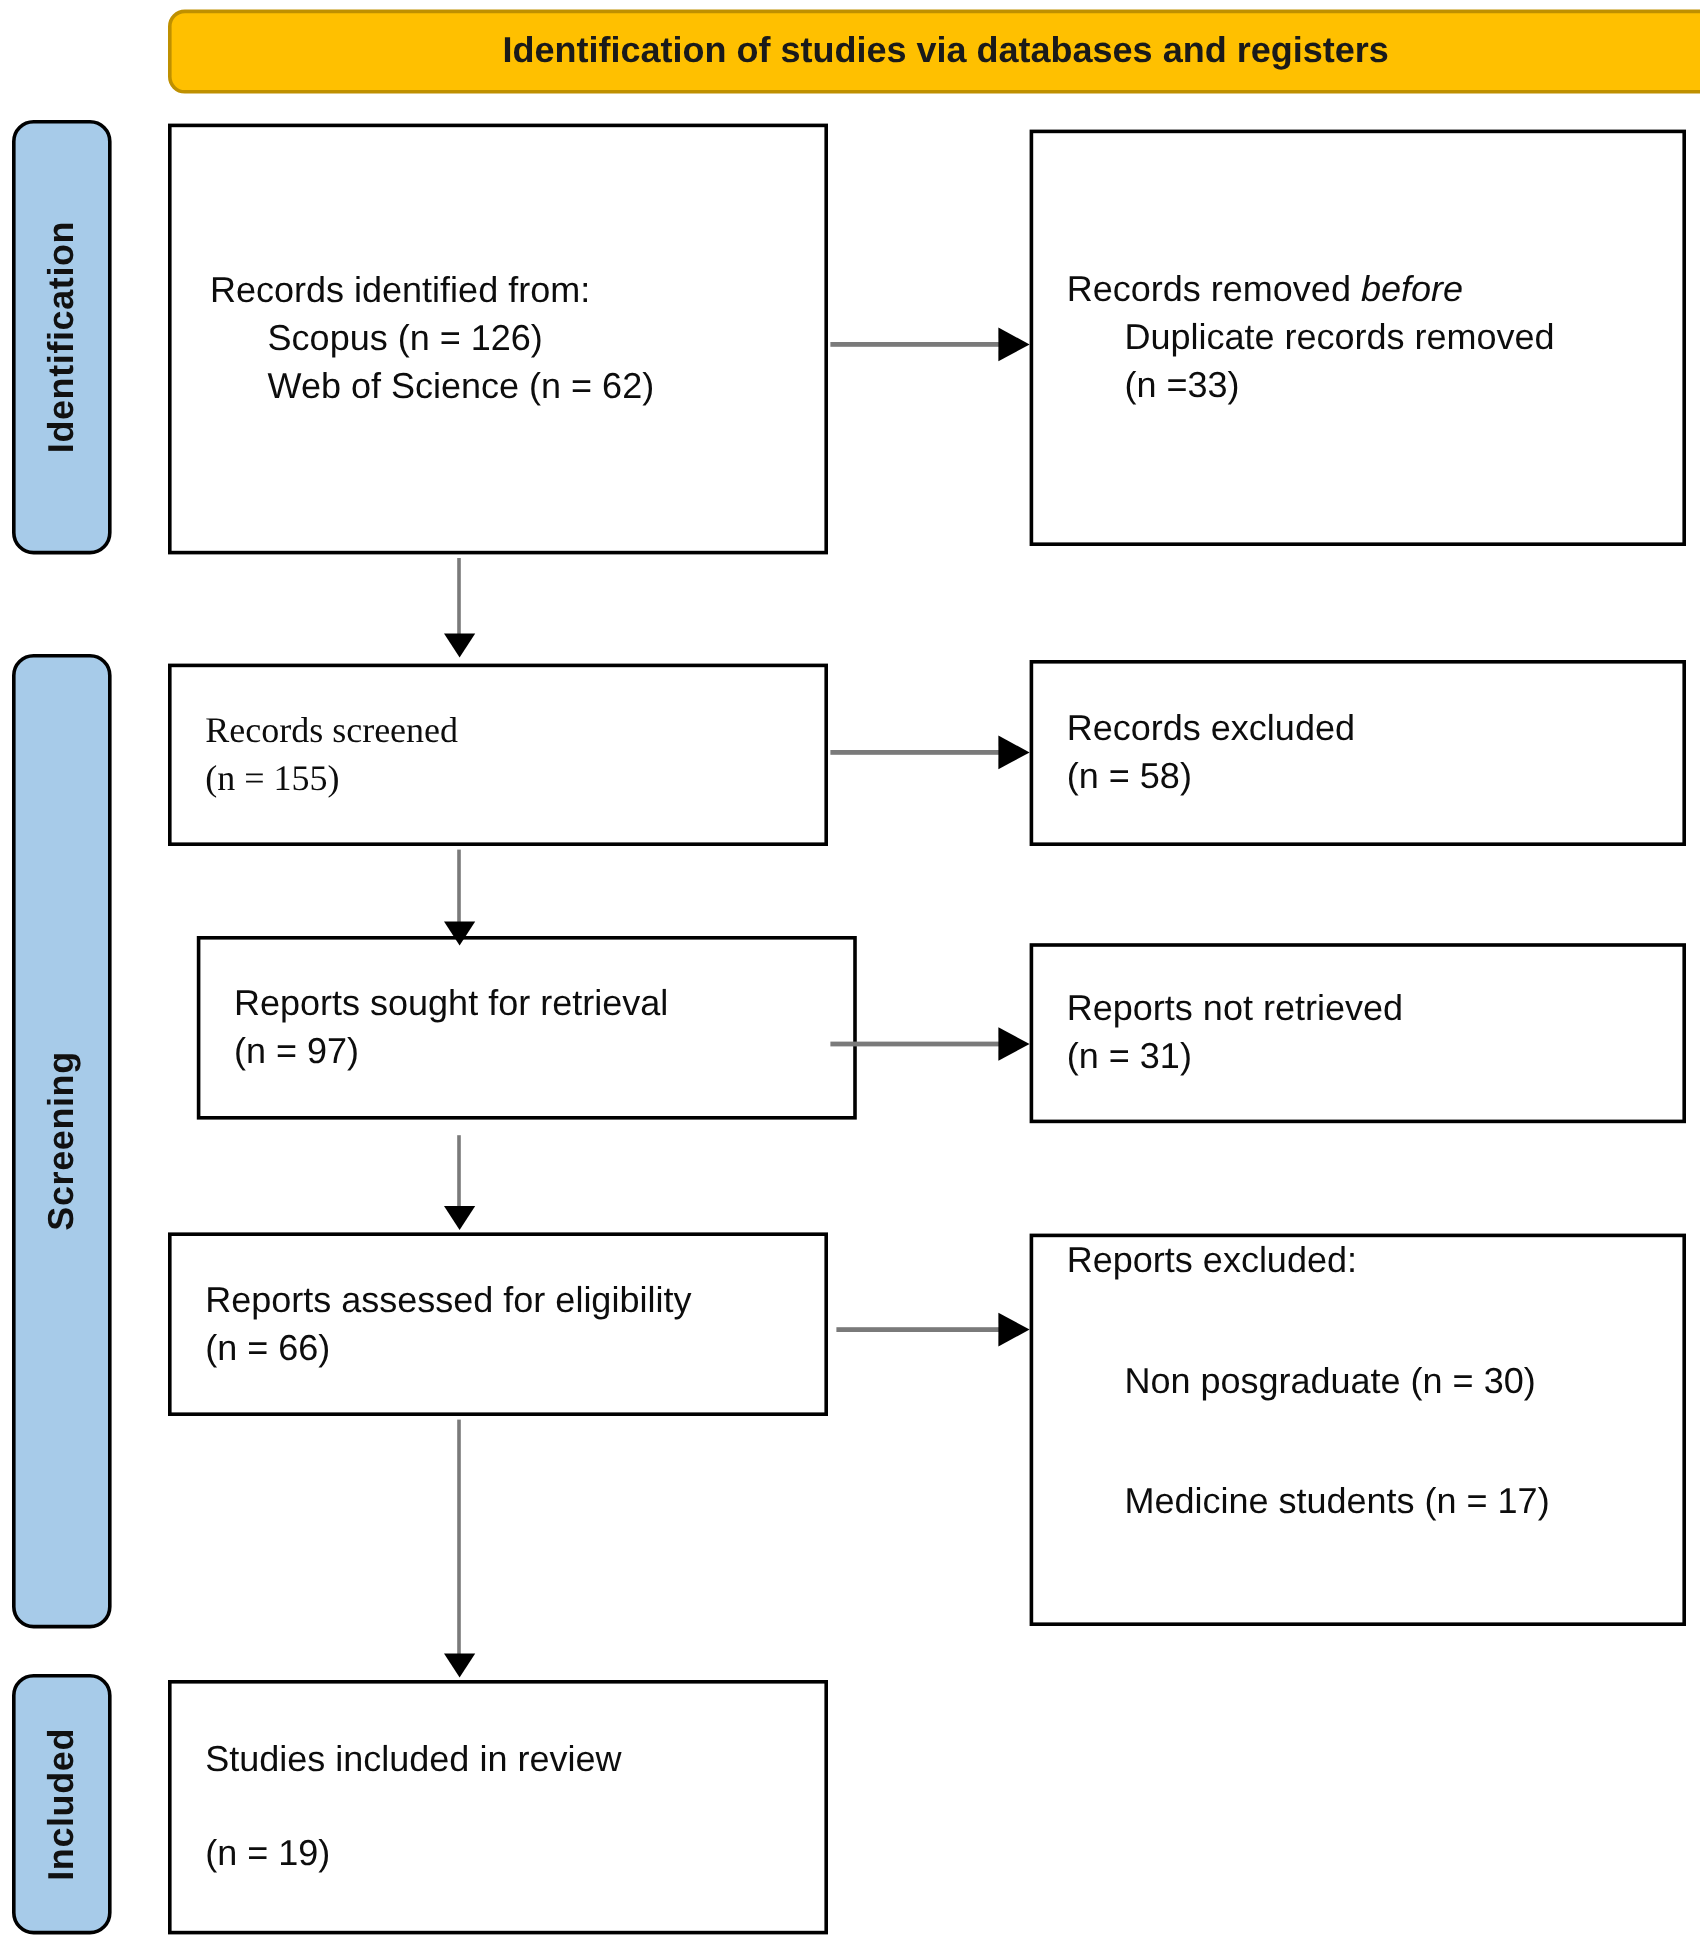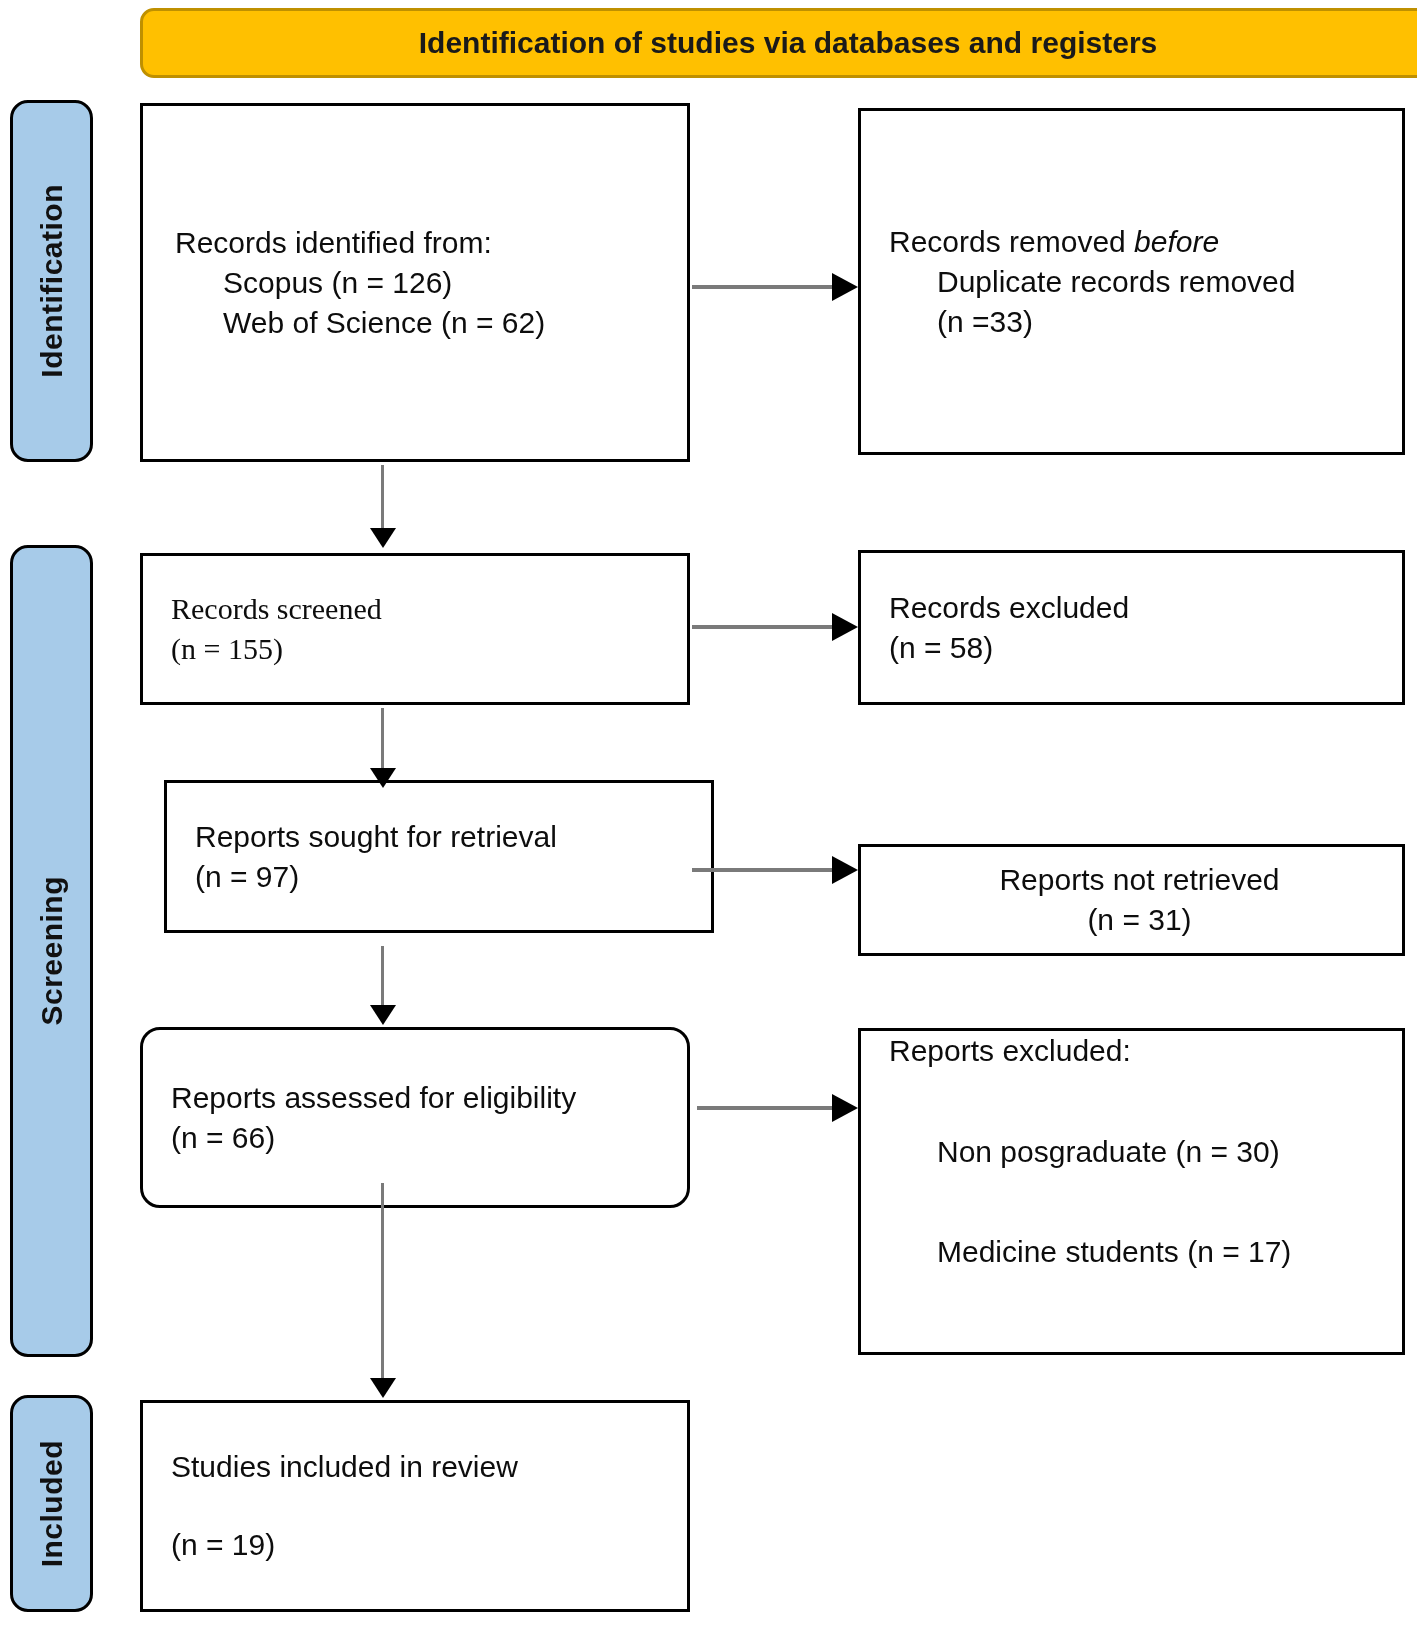--- a/index.html
+++ b/index.html
@@ -102,42 +102,42 @@
   <div class="flowbox" style="left:140px; top:553px; width:550px; height:152px;font-family:Liberation Serif, serif;">
     <div>Records screened</div>
     <div>(n = 155)</div>
   </div>
 
   <div class="flowbox" style="left:140px; top:780px; width:550px; height:153px;margin-left:24px;">
     <div>Reports sought for retrieval</div>
     <div>(n = 97)</div>
   </div>
 
-  <div class="flowbox" style="left:140px; top:1027px; width:550px; height:181px;border-radius:20px;">
+  <div class="flowbox" style="left:140px; top:1027px; width:550px; height:153px;">
     <div>Reports assessed for eligibility</div>
     <div>(n = 66)</div>
   </div>
 
   <div class="flowbox" style="left:140px; top:1400px; width:550px; height:212px;gap:38px;">
     <div>Studies included in review</div>
     <div>(n = 19)</div>
   </div>
 
   <div class="flowbox" style="left:858px; top:108px; width:547px; height:347px;">
     <div><span>Records removed </span><i>before</i></div>
     <div class="indent">Duplicate records removed</div>
     <div class="indent">(n =33)</div>
   </div>
 
   <div class="flowbox" style="left:858px; top:550px; width:547px; height:155px;">
     <div>Records excluded</div>
     <div>(n = 58)</div>
   </div>
 
-  <div class="flowbox" style="left:858px; top:844px; width:547px; height:112px;align-items:center;">
+  <div class="flowbox" style="left:858px; top:786px; width:547px; height:150px;">
     <div>Reports not retrieved</div>
     <div>(n = 31)</div>
   </div>
 
   <div class="flowbox shift-up" style="left:858px; top:1028px; width:547px; height:327px;justify-content:space-between;">
     <div>Reports excluded:</div>
     <div class="indent">Non posgraduate (n = 30)</div>
     <div class="indent">Medicine students (n = 17)</div>
   </div>
 

